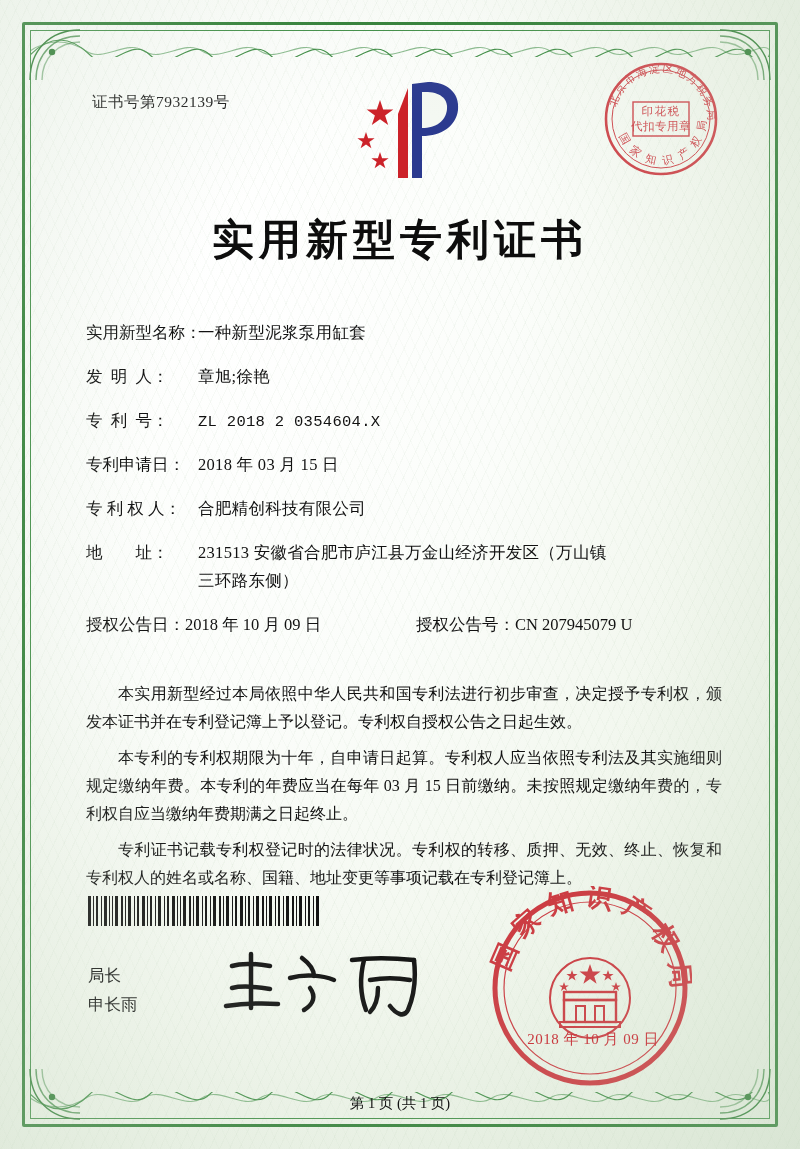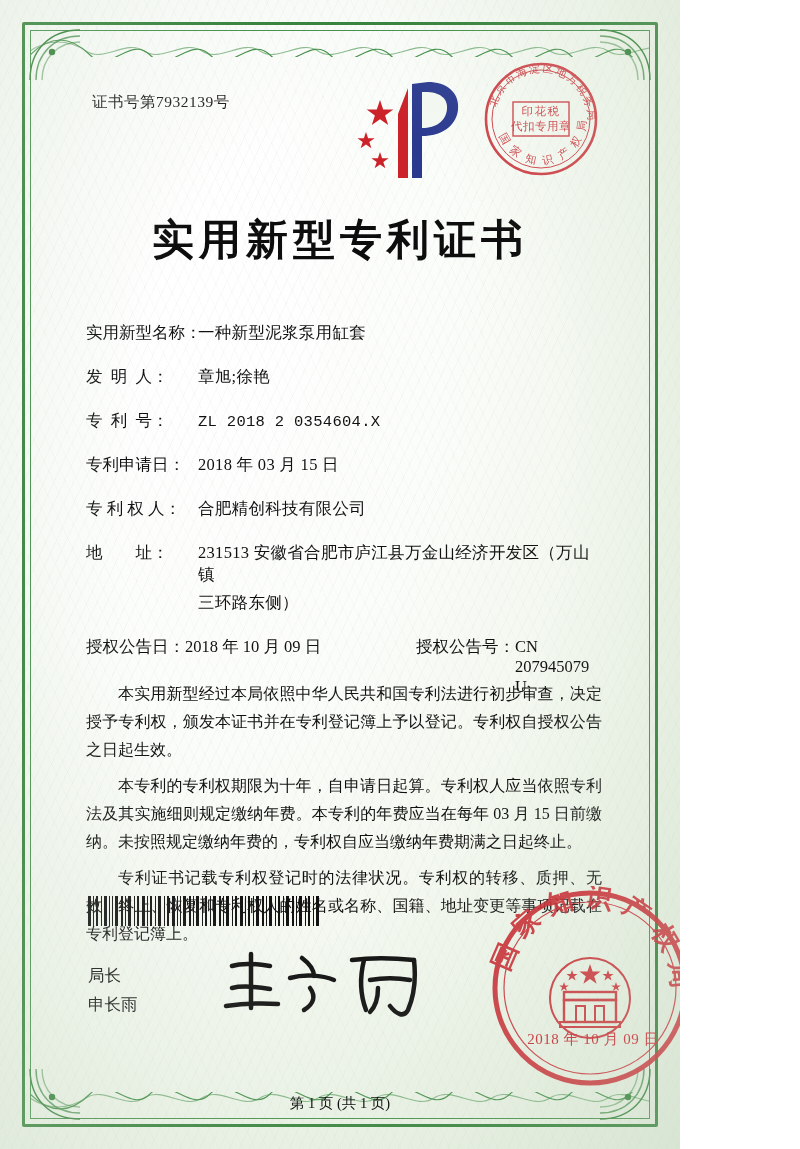--- a/index.html
+++ b/index.html
@@ -5,21 +5,21 @@
   html, body {
     margin: 0;
     padding: 0;
     background: #ffffff;
   }
   body {
     font-family: "Liberation Serif", "DejaVu Serif", serif;
   }
   .page {
     position: relative;
-    width: 680px;
+    width: 800px;
     height: 1149px;
     overflow: hidden;
     background:
       radial-gradient(ellipse at 30% 25%, #ffffff 0%, #fbfdfa 35%, #f2f7ee 62%, #e7f0e2 85%, #dfeada 100%);
   }
   
   .texture {
     position: absolute;
     inset: 0;
     background:

